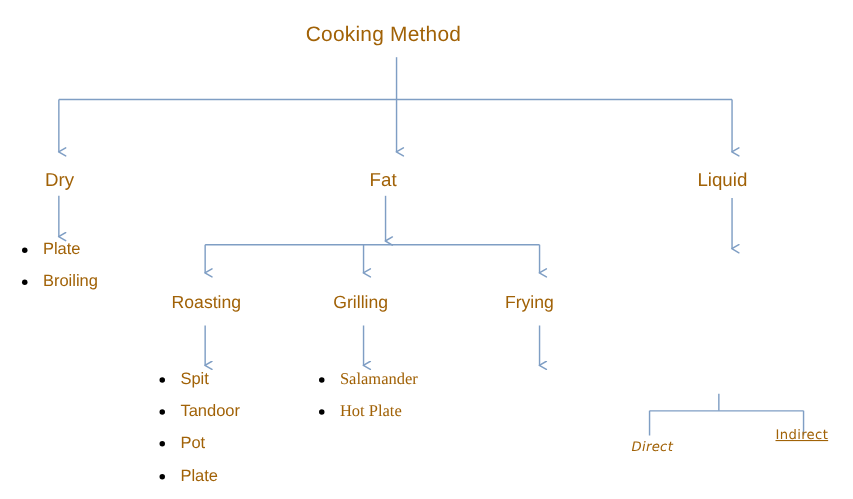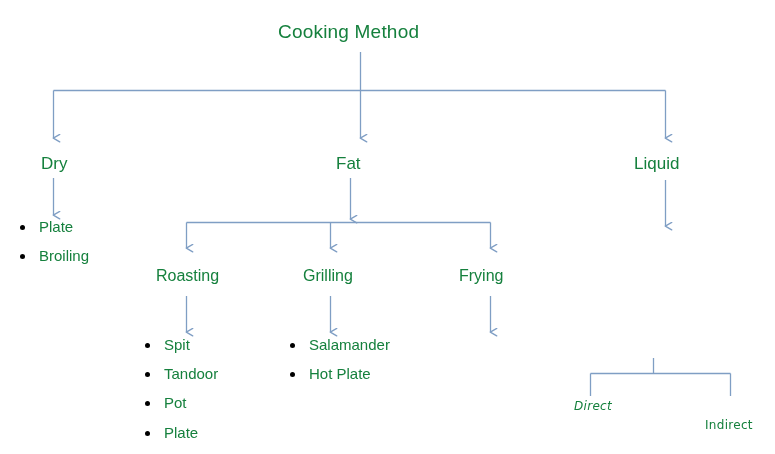--- a/index.html
+++ b/index.html
@@ -7,21 +7,21 @@
     padding: 0;
     background: #ffffff;
   }
   #page {
     position: relative;
     width: 775px;
     height: 454px;
     background: #ffffff;
     overflow: hidden;
     font-family: "Liberation Sans", sans-serif;
-    color: #15803d;
+    color: #a16207;
   }
   #connectors {
     position: absolute;
     left: 0;
     top: 0;
     width: 775px;
     height: 454px;
     pointer-events: none;
   }
   .node {
@@ -130,28 +130,28 @@
 
   <ul class="leaflist" style="left:143px; top:337px;">
     <li>Spit</li>
     <li>Tandoor</li>
     <li>Pot</li>
     <li>Plate</li>
   </ul>
 
   <div class="node level3" style="left:303px; top:268px;">Grilling</div>
 
-  <ul class="leaflist" style="left:288px; top:337px;">
+  <ul class="leaflist" style="left:288px; top:337px;font-family:Liberation Serif, serif;">
     <li>Salamander</li>
     <li>Hot Plate</li>
   </ul>
 
   <div class="node level3" style="left:459px; top:268px;">Frying</div>
 
 
   <div class="node level2" style="left:634px; top:155px;">Liquid</div>
 
 
   <div class="endlabel" style="left:574px; top:399px;font-style:italic;">Direct</div>
 
-  <div class="endlabel" style="left:705px; top:418px;">Indirect</div>
+  <div class="endlabel" style="left:705px; top:388px;text-decoration:underline;">Indirect</div>
 
 </div>
 
 </body></html>

